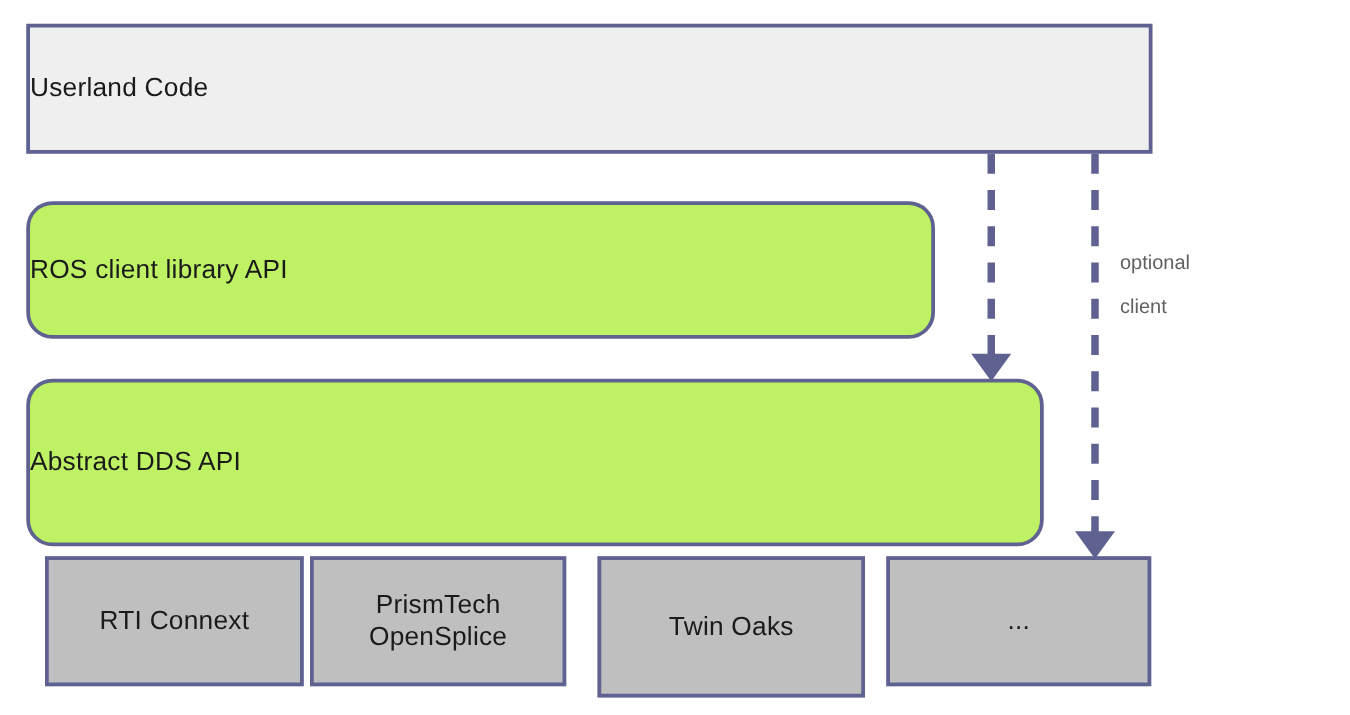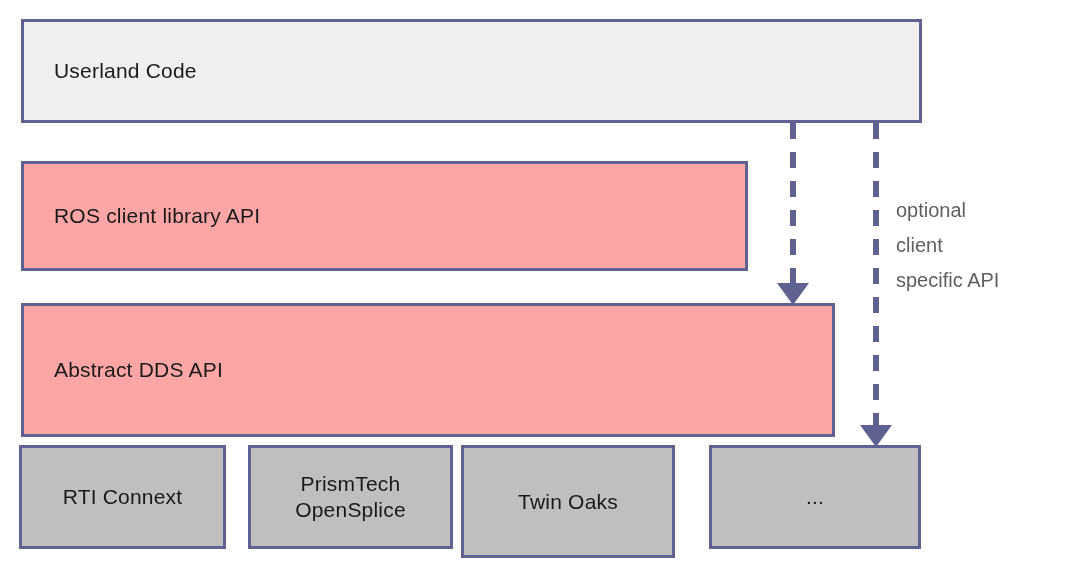--- a/index.html
+++ b/index.html
@@ -24,51 +24,50 @@
     border: 3px solid #5f6290;
     display: flex;
     align-items: center;
     color: #1a1a1a;
     font-size: 21px;
     letter-spacing: 0.2px;
     line-height: 1.22;
   }
   .layer-box.align-left {
     justify-content: flex-start;
-    padding-left: 30px;
     text-align: left;
   }
   .layer-box.align-center {
     justify-content: center;
     text-align: center;
     padding: 0 8px;
   }
   .fill-light   { background: #efefef; }
-  .fill-mid     { background: #fca5a5; }
+  .fill-mid     { background: #bef264; border-radius: 21px; }
   .fill-dark    { background: #bfbfbf; }
 
   
   #box-userland {
     left: 21px;  top: 19px;
     width: 901px; height: 104px;
   }
   
   #box-ros {
     left: 21px;  top: 161px;
     width: 727px; height: 110px;
   }
   
   #box-abstract-dds {
     left: 21px;  top: 303px;
     width: 814px; height: 134px;
   }
   
-  #box-vendor-0 { left: 19px;  top: 445px; width: 207px; height: 104px; }
+  #box-vendor-0 { left: 36px;  top: 445px; width: 207px; height: 104px; }
   #box-vendor-1 { left: 248px; top: 445px; width: 205px; height: 104px; }
-  #box-vendor-2 { left: 461px; top: 445px; width: 214px; height: 113px; }
+  #box-vendor-2 { left: 478px; top: 445px; width: 214px; height: 113px; }
   #box-vendor-3 { left: 709px; top: 445px; width: 212px; height: 104px; }
 
   .vendor-line { display: block; }
 
   
   .connector {
     position: absolute;
     top: 0;
     left: 0;
     width: 1080px;
@@ -76,21 +75,21 @@
     pointer-events: none;
   }
 
   
   #annotation-optional-access {
     position: absolute;
     left: 896px;
     top: 193px;
     width: 172px;
     color: #606060;
-    font-size: 20px;
+    font-size: 16px;
     line-height: 35px;
     text-align: left;
     white-space: nowrap;
   }
   #annotation-optional-access span { display: block; }
 </style>
 </head>
 <body>
 
 <div id="diagram-root">
@@ -141,16 +140,15 @@
 
     <g>
       <line x1="876" y1="123" x2="876" y2="426" stroke="#5f6290" stroke-width="6" stroke-dasharray="16 13"></line>
       <polygon points="860,425 892,425 876,447" fill="#5f6290"></polygon>
     </g>
   </svg>
 
   <div id="annotation-optional-access">
     <span>optional</span>
     <span>client</span>
-    <span>specific API</span>
   </div>
 
 </div>
 
 </body></html>

